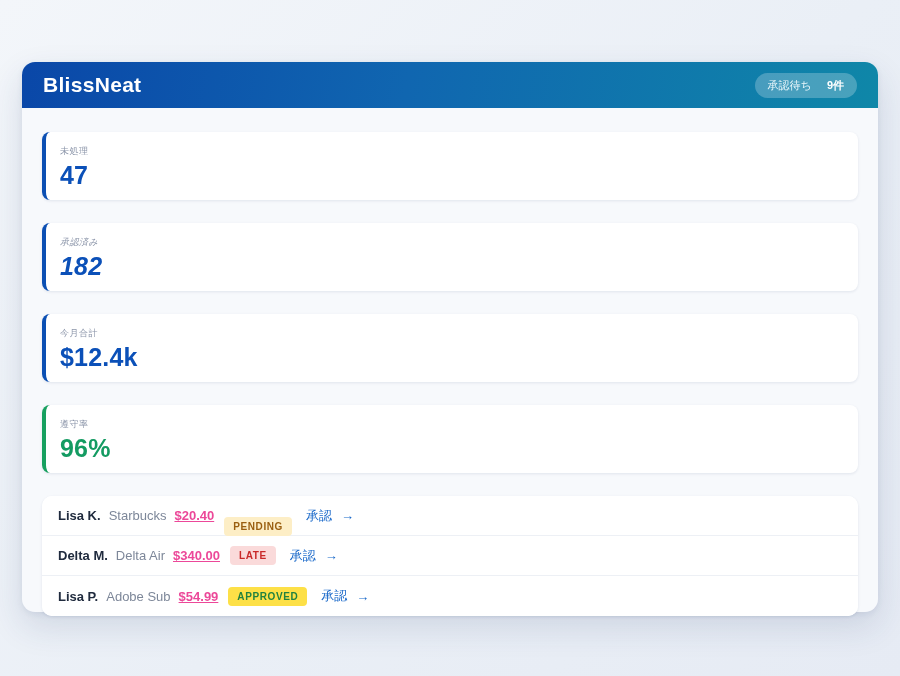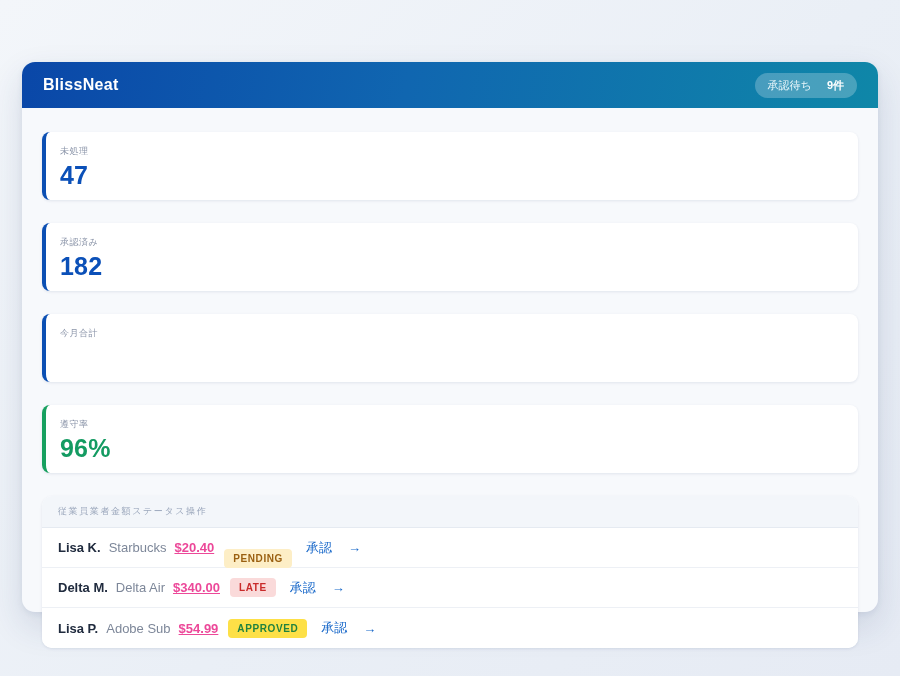--- a/index.html
+++ b/index.html
@@ -13,21 +13,21 @@
     position:absolute; left:22px; top:62px; width:856px; height:550px;
     border-radius:13px; background:#f7f9fc;
     box-shadow:0 14px 34px rgba(35,58,105,.14), 0 2px 6px rgba(35,58,105,.08);
   }
   .panel-header {
     height:46px; border-radius:13px 13px 0 0;
     background:linear-gradient(100deg,#0a47a8 0%,#1066b0 45%,#0f87a8 100%);
     display:flex; align-items:center; justify-content:space-between;
     padding:0 21px;
   }
-  .brand { color:#ffffff; font-size:16px; font-weight:bold; letter-spacing:.3px; }
+  .brand { color:#ffffff; font-size:21px; font-weight:bold; letter-spacing:.3px; }
   .pending-pill {
     background:rgba(255,255,255,.24); border-radius:999px;
     padding:5px 13px; font-size:11px; color:#eaf7fb;
     display:flex; align-items:center; gap:15px;
   }
   .pending-pill b { color:#ffffff; font-weight:bold; }
   .panel-body { padding:24px 20px 0 20px; }
   .stat-card {
     background:#ffffff; border-radius:8px; height:68px; margin-bottom:23px;
     border-left:4px solid #0b4fb3; padding:13px 16px 0 14px;
@@ -53,21 +53,21 @@
   .amount   { font-weight:bold; color:#ec4899;text-decoration:underline; }
   .badge {
     font-size:10px; font-weight:bold; letter-spacing:.6px;
     border-radius:4px; padding:4px 9px; margin-left:2px;
   }
   .badge[data-type="pending"]  { background:#fdeec6; color:#9a5f10;margin-top:22px; }
   .badge[data-type="late"]     { background:#fadada; color:#c92a2a; }
   .badge[data-type="approved"] { background:#fde047; color:#21823f; }
   .approve-link {
     color:#1767c9; margin-left:6px; cursor:pointer; display:flex;
-    align-items:center; gap:16px; text-decoration:none; font-size:13px;
+    align-items:center; gap:9px; text-decoration:none; font-size:13px;
   }
 </style>
 </head>
 <body>
 
 <div class="panel">
 
   <div class="panel-header">
     <div class="brand">BlissNeat</div>
     <div class="pending-pill">
@@ -76,36 +76,36 @@
     </div>
   </div>
 
   <div class="panel-body">
 
     <div class="stat-card" style="border-left-color: rgb(11, 79, 179);">
       <div class="stat-label">未処理</div>
       <div class="stat-value" style="color: rgb(11, 80, 184);">47</div>
     </div>
 
-    <div class="stat-card" style="border-left-color: rgb(11, 79, 179);">
+    <div class="stat-card" style="border-left-color: rgb(11, 79, 179); font-style: italic;">
       <div class="stat-label">承認済み</div>
       <div class="stat-value" style="color: rgb(11, 80, 184);">182</div>
     </div>
 
     <div class="stat-card" style="border-left-color: rgb(11, 79, 179);">
       <div class="stat-label">今月合計</div>
+      <div class="stat-value" style="color: rgb(11, 80, 184);">$12.4k</div>
     </div>
 
     <div class="stat-card" style="border-left-color: rgb(23, 160, 95);">
       <div class="stat-label">遵守率</div>
       <div class="stat-value" style="color: rgb(20, 155, 98);">96%</div>
     </div>
 
     <div class="table-card">
-      <div class="table-head">従業員業者金額ステータス操作</div>
 
       <div class="trow">
         <span class="emp-name">Lisa K.</span>
         <span class="vendor">Starbucks</span>
         <span class="amount">$20.40</span>
         <span class="badge" data-type="pending">PENDING</span>
         <a class="approve-link">
           <span>承認</span>
           <span>→</span>
         </a>

